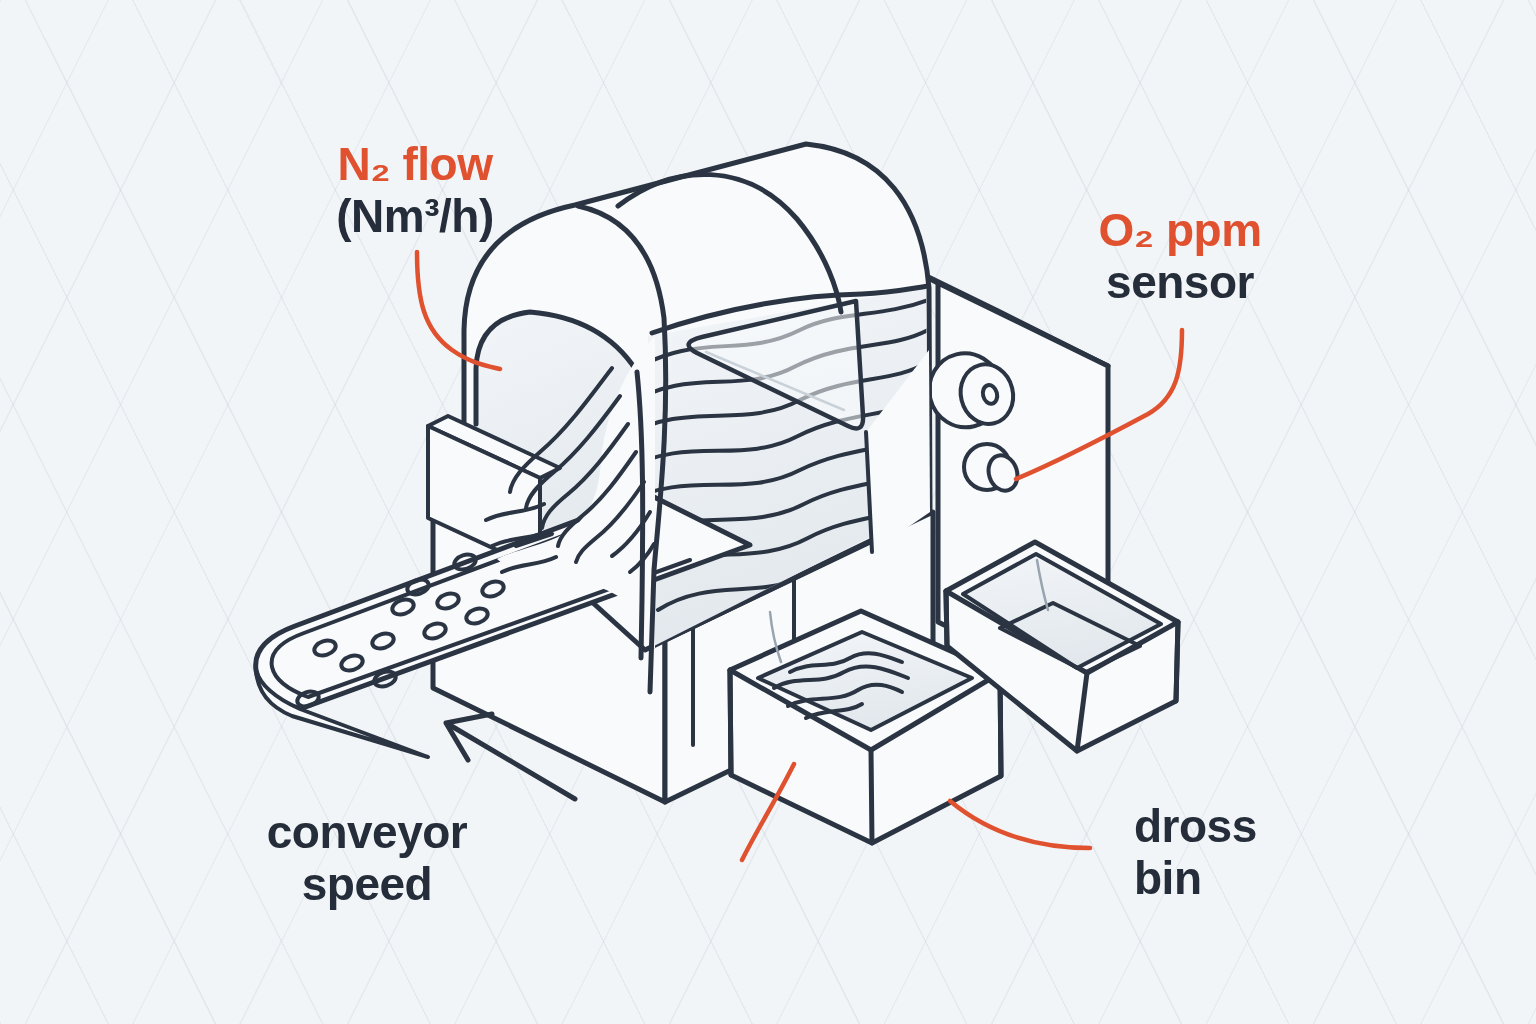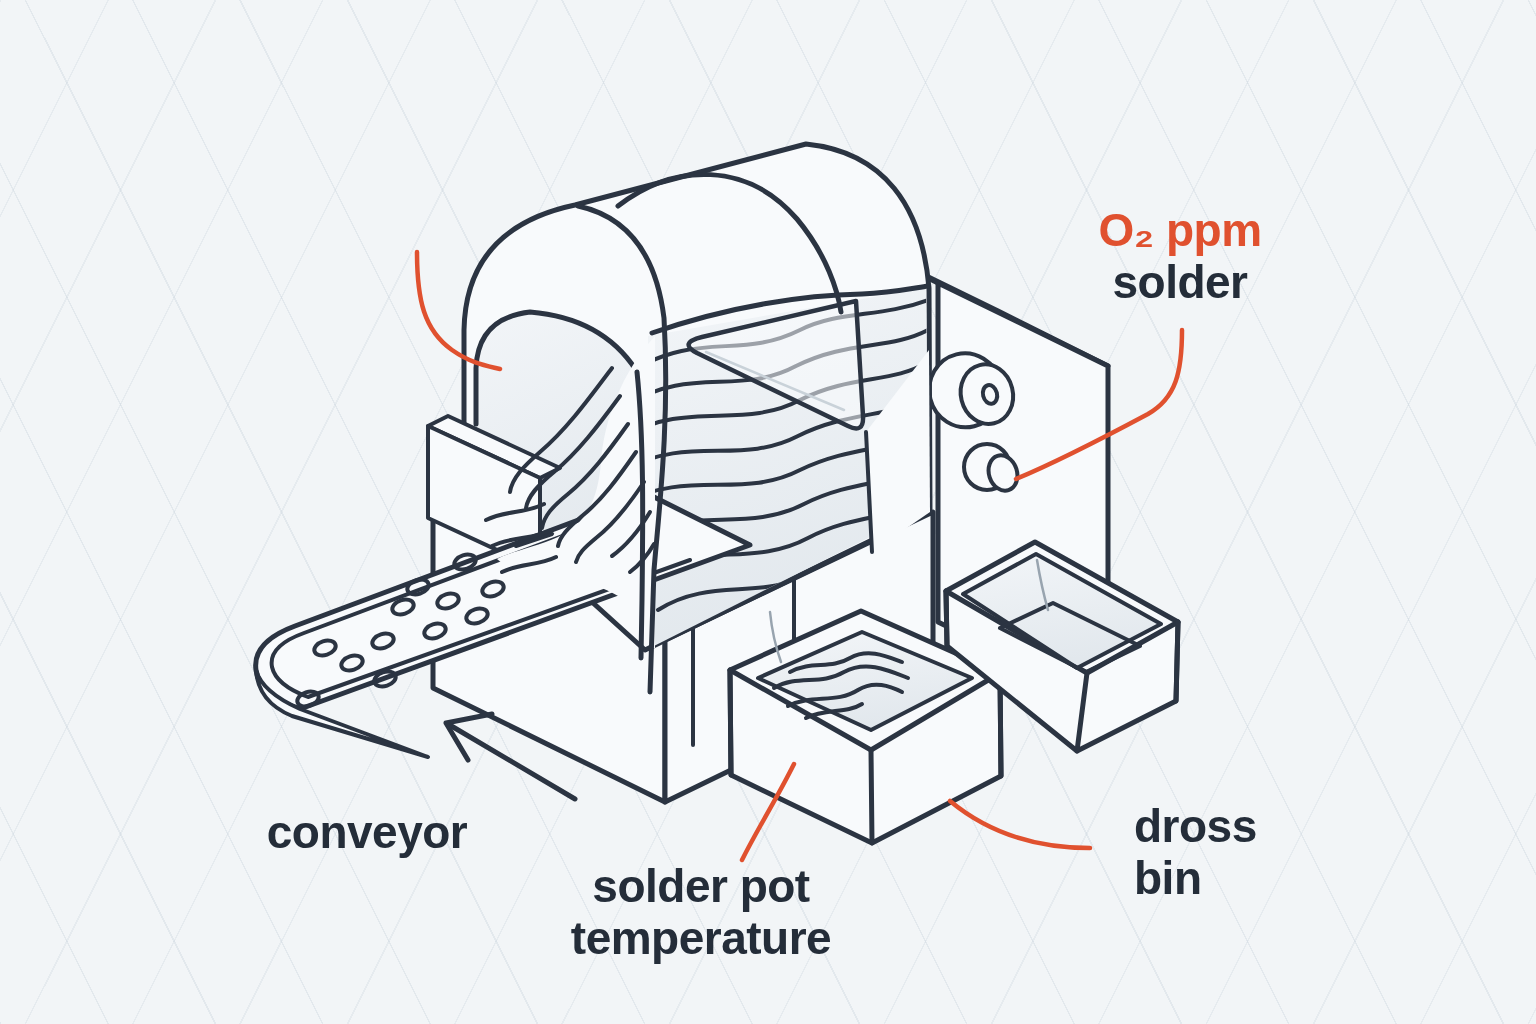--- a/index.html
+++ b/index.html
@@ -192,33 +192,34 @@
       <path class="ln" d="M 575,799 L 448,724"></path>
       <path class="ln" d="M 492,714 L 446,723 L 468,760"></path>
     </g>
 
     <path class="leader" d="M 417,252 C 417,300 424,330 452,350 C 472,364 488,366 500,369"></path>
     <path class="leader" d="M 1182,330 C 1182,372 1176,398 1148,414 C 1105,437 1052,464 1016,479"></path>
     <path class="leader" d="M 794,764 C 776,800 758,828 742,860"></path>
     <path class="leader" d="M 950,801 C 985,830 1030,848 1090,848"></path>
   </svg>
 
+  <div class="label centered" style="left:415px;top:138px;">
+    <div class="accent-line">N₂ flow</div>
+    <div>(Nm³/h)</div>
+  </div>
 
   <div class="label centered" style="left:1180px;top:204px;">
     <div class="accent-line">O₂ ppm</div>
-    <div>solder</div>
+    <div>sensor</div>
   </div>
 
   <div class="label centered" style="left:367px;top:806px;">
     <div>conveyor</div>
-  </div>
-
-  <div class="label centered" style="left:701px;top:860px;">
-    <div>solder pot</div>
-    <div>temperature</div>
-  </div>
+    <div>speed</div>
+  </div>
+
 
   <div class="label" style="left:1114px;top:800px;text-align:left;margin-left:20px;">
     <div>dross</div>
     <div>bin</div>
   </div>
 
 </div>
 
 </body></html>

